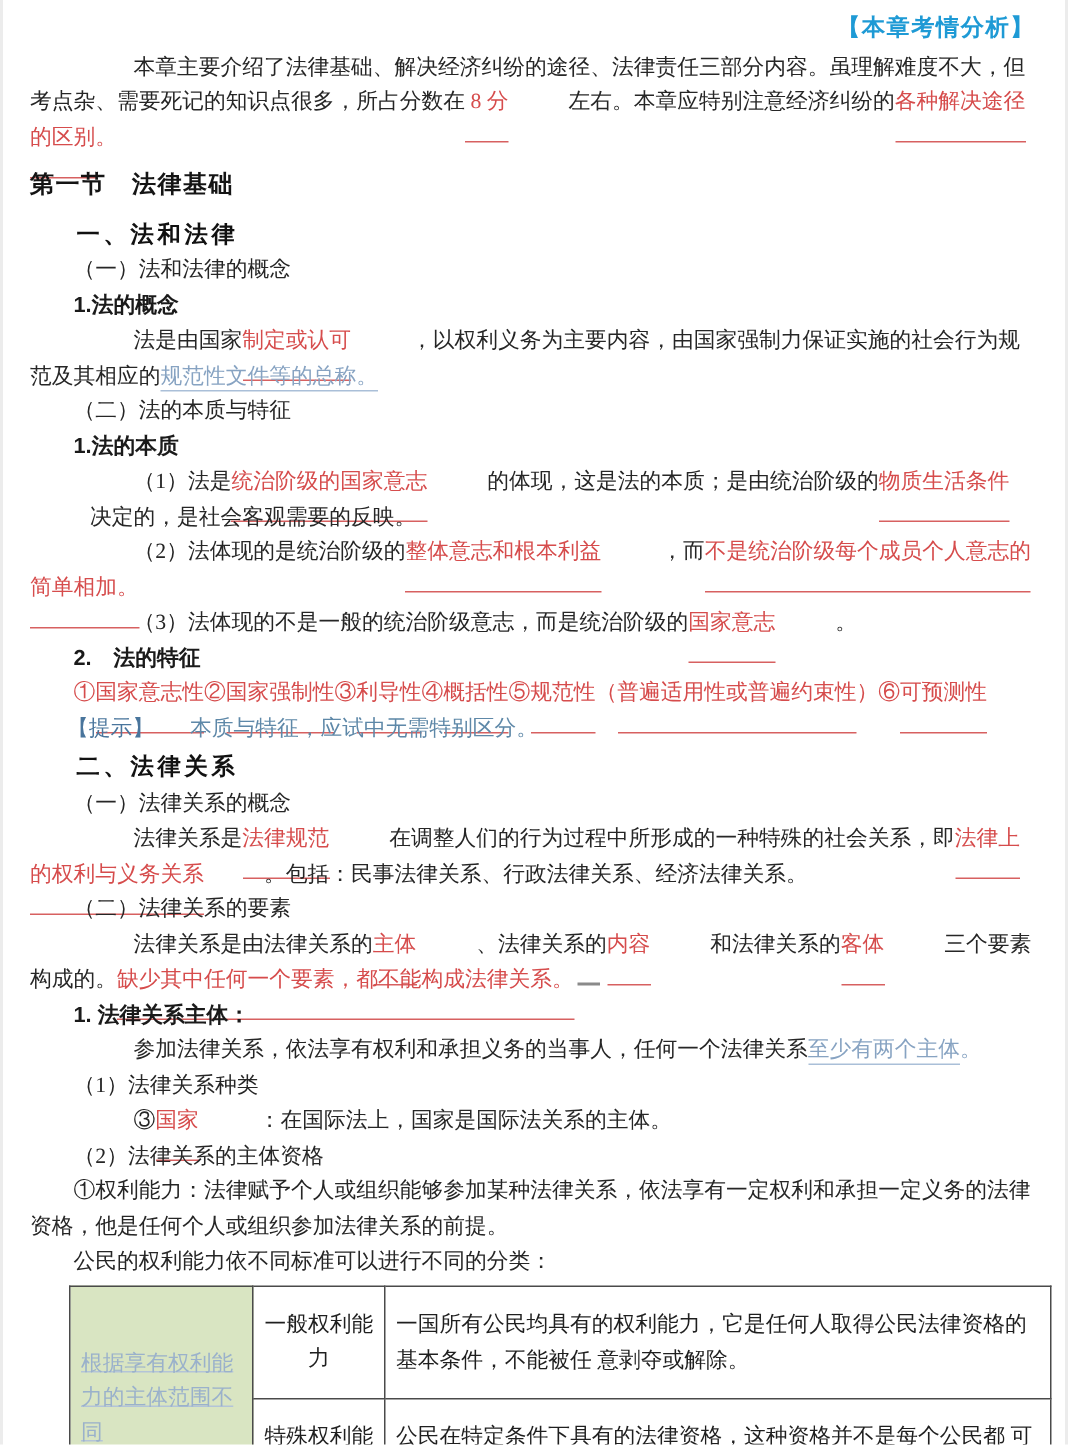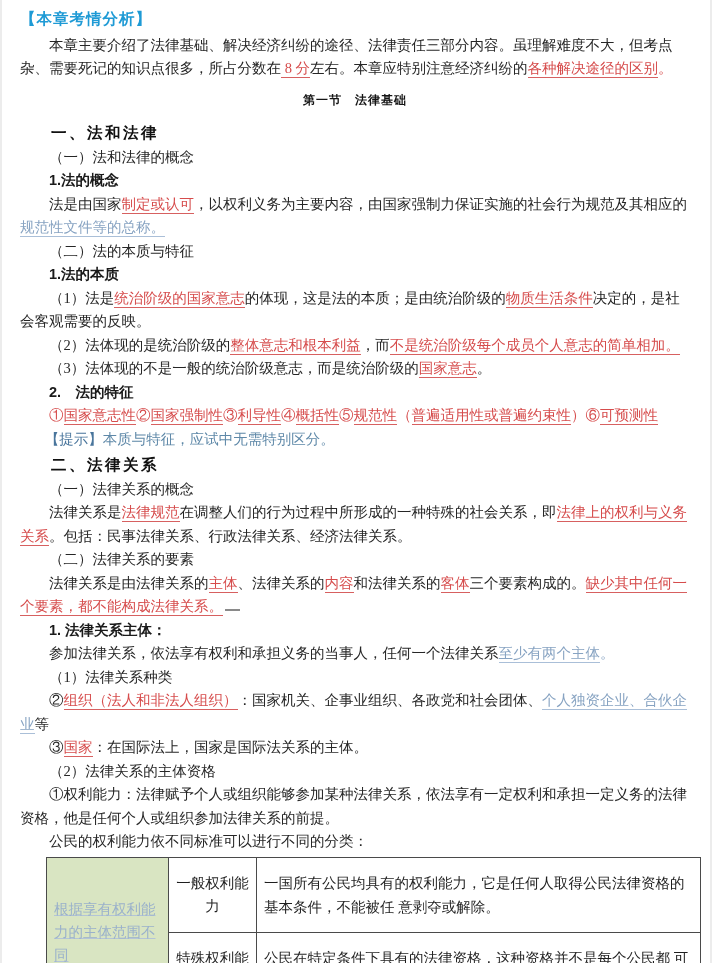--- a/index.html
+++ b/index.html
@@ -7,41 +7,41 @@
     width:712px;height:963px;background:#ffffff;overflow:hidden;
     font-family:"Liberation Serif","DejaVu Serif",serif;
     border-left:2px solid #ececec;border-right:2px solid #ececec;box-sizing:border-box;
   }
   .page{
     padding:5px 20px 0 18px;
     font-size:14.5px;line-height:23.5px;color:#262626;
   }
   p{margin:0;text-indent:2em;}
   .analysis-title{
-    margin:2px 0 3px;text-align:left;text-indent:0;
+    margin:2px 0 3px;text-align:right;text-indent:0;
     font-family:"Liberation Sans","DejaVu Sans",sans-serif;
     font-weight:bold;font-size:15.5px;color:#1e9ad5;letter-spacing:1px;
   }
   .sec-title{
-    margin:8px 0 9px;text-align:center;text-indent:0;
+    margin:8px 0 9px;text-indent:0;
     font-family:"Liberation Sans","DejaVu Sans",sans-serif;
-    font-weight:bold;font-size:12px;color:#141414;letter-spacing:1px;
+    font-weight:bold;font-size:16px;color:#141414;letter-spacing:1px;
   }
   .kai{
     font-weight:bold;font-size:15.5px;color:#111;
     letter-spacing:2.5px;margin:2px 0 1px;
   }
   .bh{font-family:"Liberation Sans","DejaVu Sans",sans-serif;font-weight:bold;color:#1a1a1a;}
   .tip{text-indent:0.6em;}
-  .sg-plain{color:#262626;}
+  .sg-plain{color:#262626;margin-left:40px;}
   .sg-red{color:#d64c4c;}
-  .sg-red-u{color:#d64c4c;border-bottom:1px solid #d76060;padding-bottom:1px;}
+  .sg-red-u{color:#d64c4c;border-bottom:1px solid #d76060;padding-bottom:18px;}
   .sg-blue{color:#87a3c2;}
   .sg-blue-u{color:#87a3c2;border-bottom:1px solid #aabfd8;padding-bottom:1px;}
-  .sg-note{color:#5e88a8;}
+  .sg-note{color:#5e88a8;margin-left:24px;}
   .sg-note-b{color:#49759c;margin-left:16px;}
   .sg-gray-u{display:inline-block;width:15px;height:2px;background:#8a8a8a;vertical-align:baseline;margin-left:2px;}
   table.cap-table{
     border-collapse:collapse;margin:3px 0 5px 26px;width:655px;
     font-size:14.5px;line-height:23px;table-layout:fixed;
   }
   .cap-table td{border:1px solid #4a4a4a;padding:2px 7px;vertical-align:middle;color:#1f1f1f;}
   .cap-table .green{
     background:#d9e5c2;color:#9ab1cb;width:122px;
     text-decoration:underline;text-decoration-color:#b3c4d8;
@@ -74,21 +74,20 @@
   <p class="tip"><span class="sg-note-b">【提示】</span><span class="sg-note">本质与特征，应试中无需特别区分。</span></p>
 
   <p class="kai">二、法律关系</p>
   <p>（一）法律关系的概念</p>
   <p><span class="sg-plain">法律关系是</span><span class="sg-red-u">法律规范</span><span class="sg-plain">在调整人们的行为过程中所形成的一种特殊的社会关系，即</span><span class="sg-red-u">法律上的权利与义务关系</span><span class="sg-plain">。包括：民事法律关系、行政法律关系、经济法律关系。</span></p>
   <p>（二）法律关系的要素</p>
   <p><span class="sg-plain">法律关系是由法律关系的</span><span class="sg-red-u">主体</span><span class="sg-plain">、法律关系的</span><span class="sg-red-u">内容</span><span class="sg-plain">和法律关系的</span><span class="sg-red-u">客体</span><span class="sg-plain">三个要素构成的。</span><span class="sg-red-u">缺少其中任何一个要素，都不能构成法律关系。</span><span class="sg-gray-u"></span></p>
   <p class="bh">1. 法律关系主体：</p>
   <p><span class="sg-plain">参加法律关系，依法享有权利和承担义务的当事人，任何一个法律关系</span><span class="sg-blue-u">至少有两个主体</span><span class="sg-blue">。</span></p>
   <p>（1）法律关系种类</p>
-  <p><span class="sg-plain">②</span><span class="sg-red-u">组织（法人和非法人组织）</span><span class="sg-plain">：国家机关、企事业组织、各政党和社会团体、</span><span class="sg-blue-u">个人独资企业、合伙企业</span><span class="sg-plain">等</span></p>
   <p><span class="sg-plain">③</span><span class="sg-red-u">国家</span><span class="sg-plain">：在国际法上，国家是国际法关系的主体。</span></p>
   <p>（2）法律关系的主体资格</p>
   <p>①权利能力：法律赋予个人或组织能够参加某种法律关系，依法享有一定权利和承担一定义务的法律资格，他是任何个人或组织参加法律关系的前提。</p>
   <p>公民的权利能力依不同标准可以进行不同的分类：</p>
 
   <table class="cap-table">
     <colgroup>
         <col style="width:122px">
         <col style="width:88px">
         <col>

